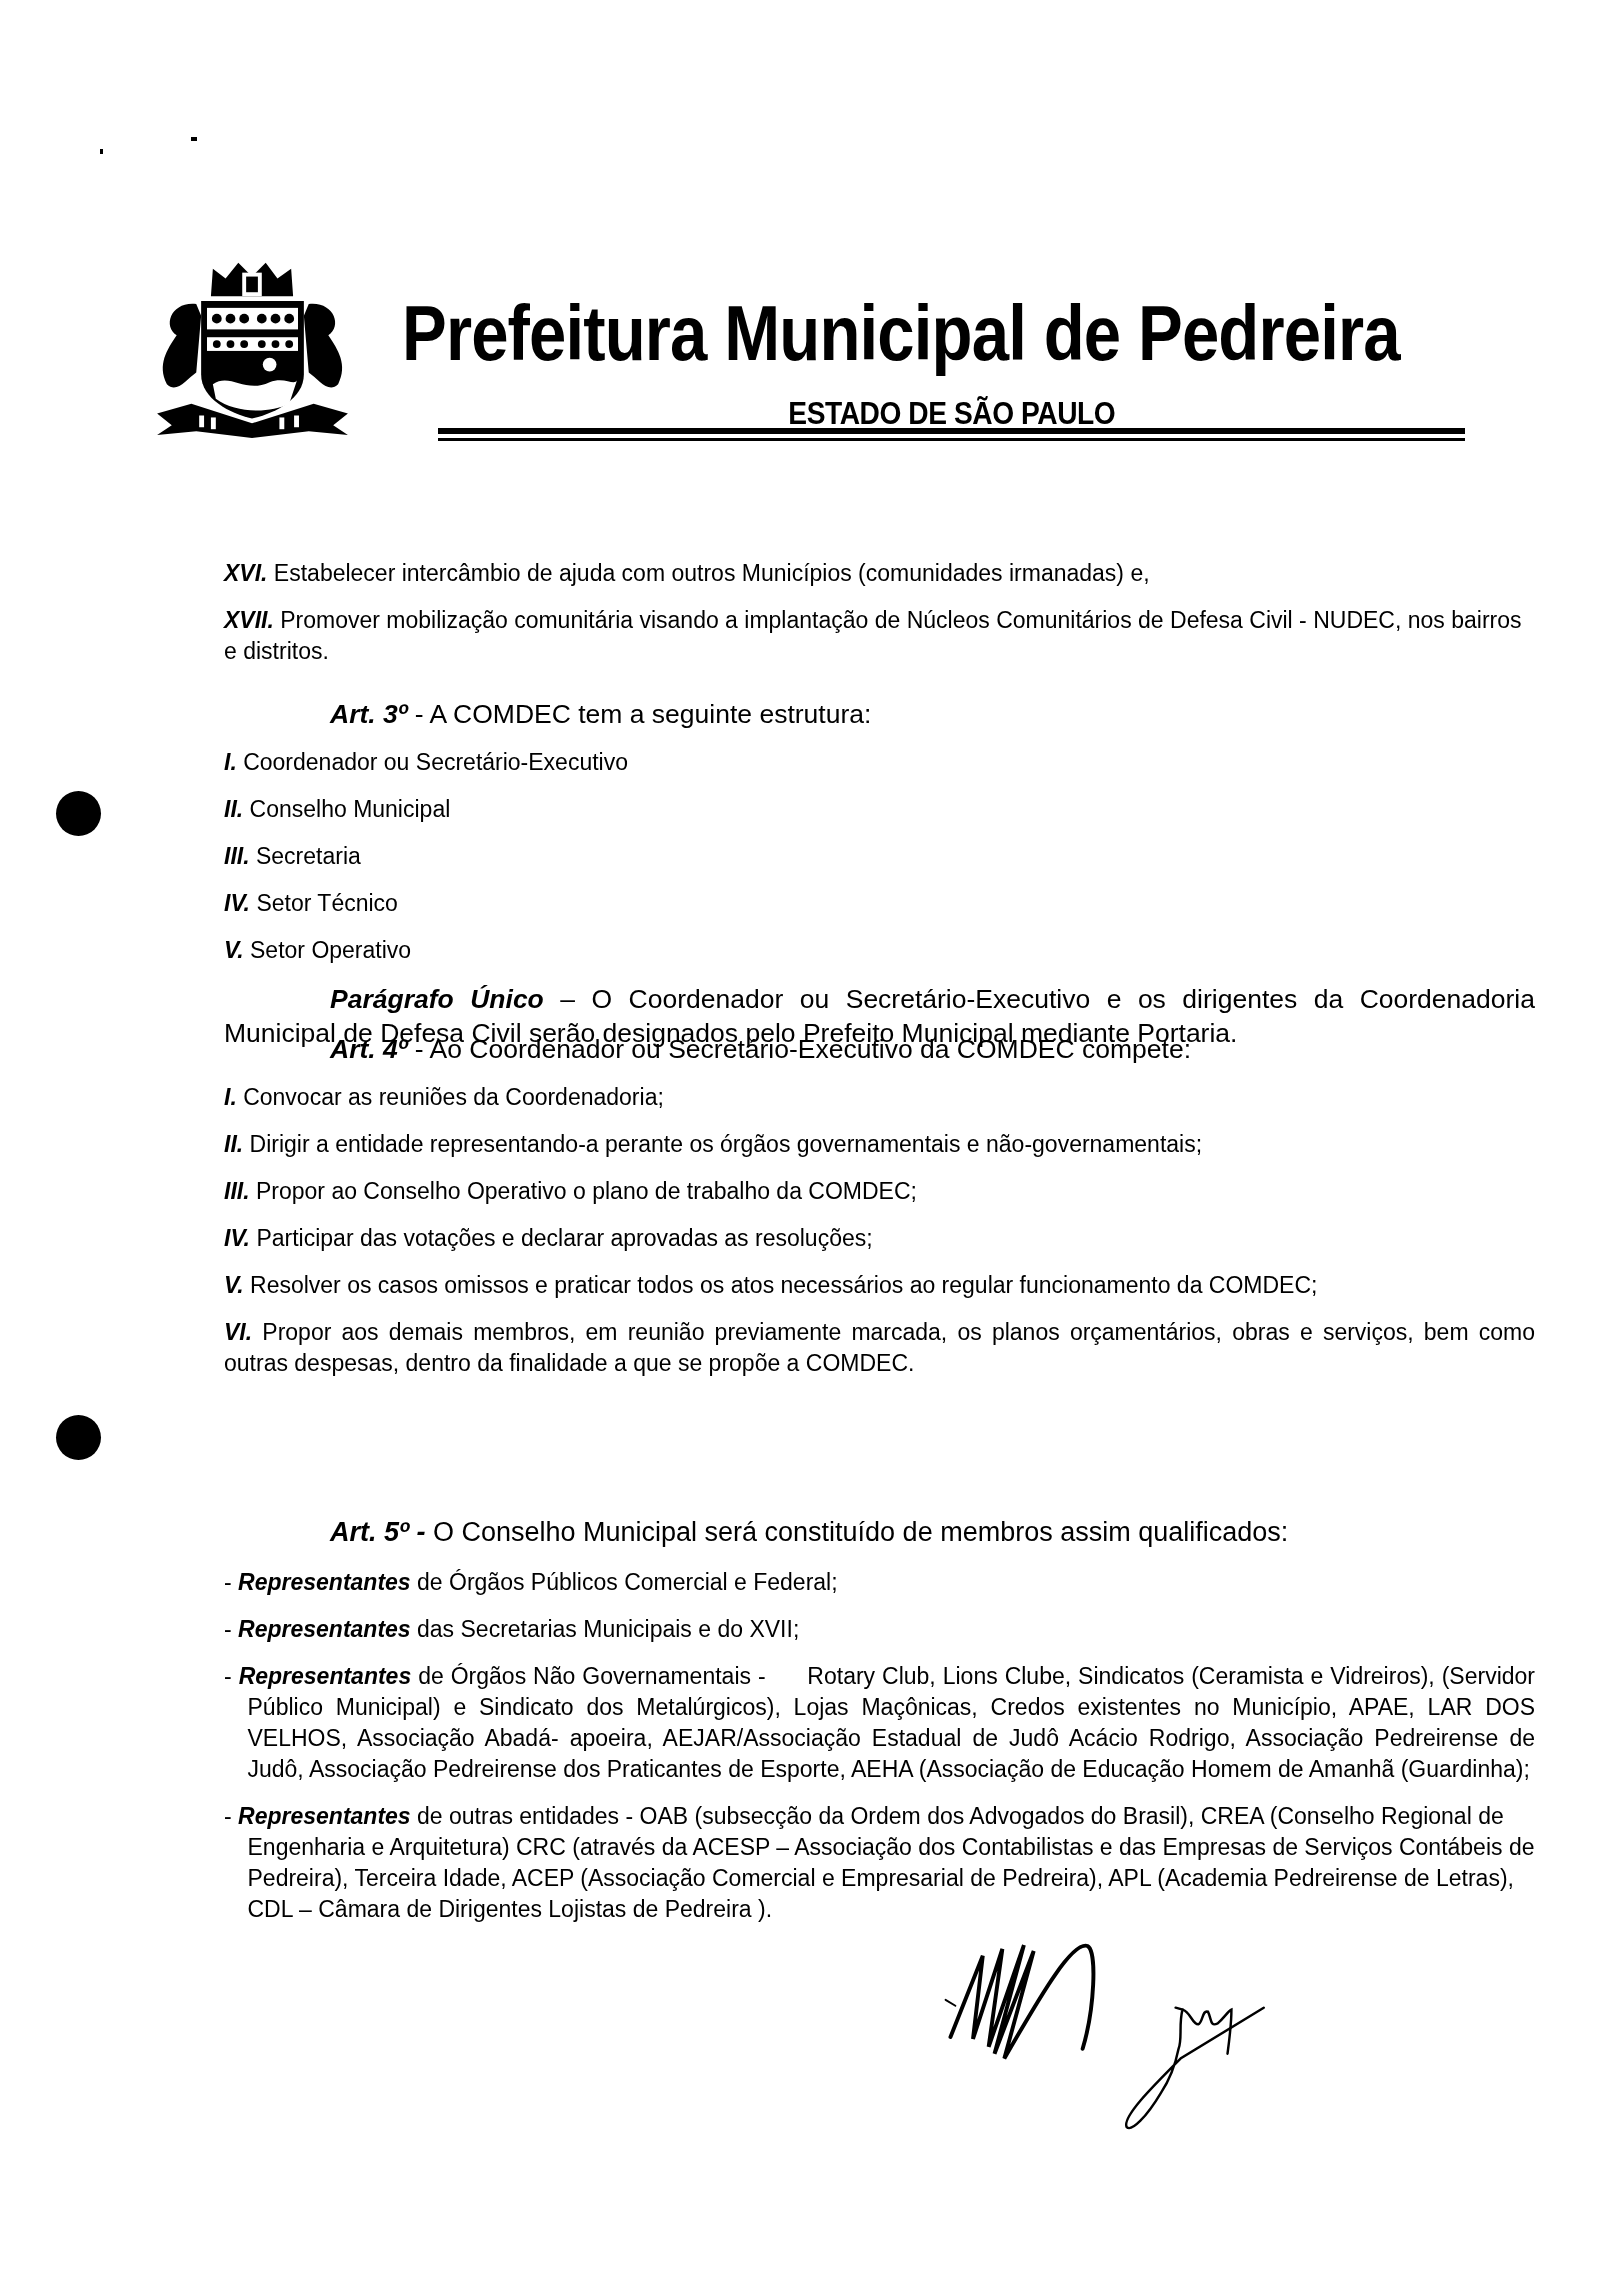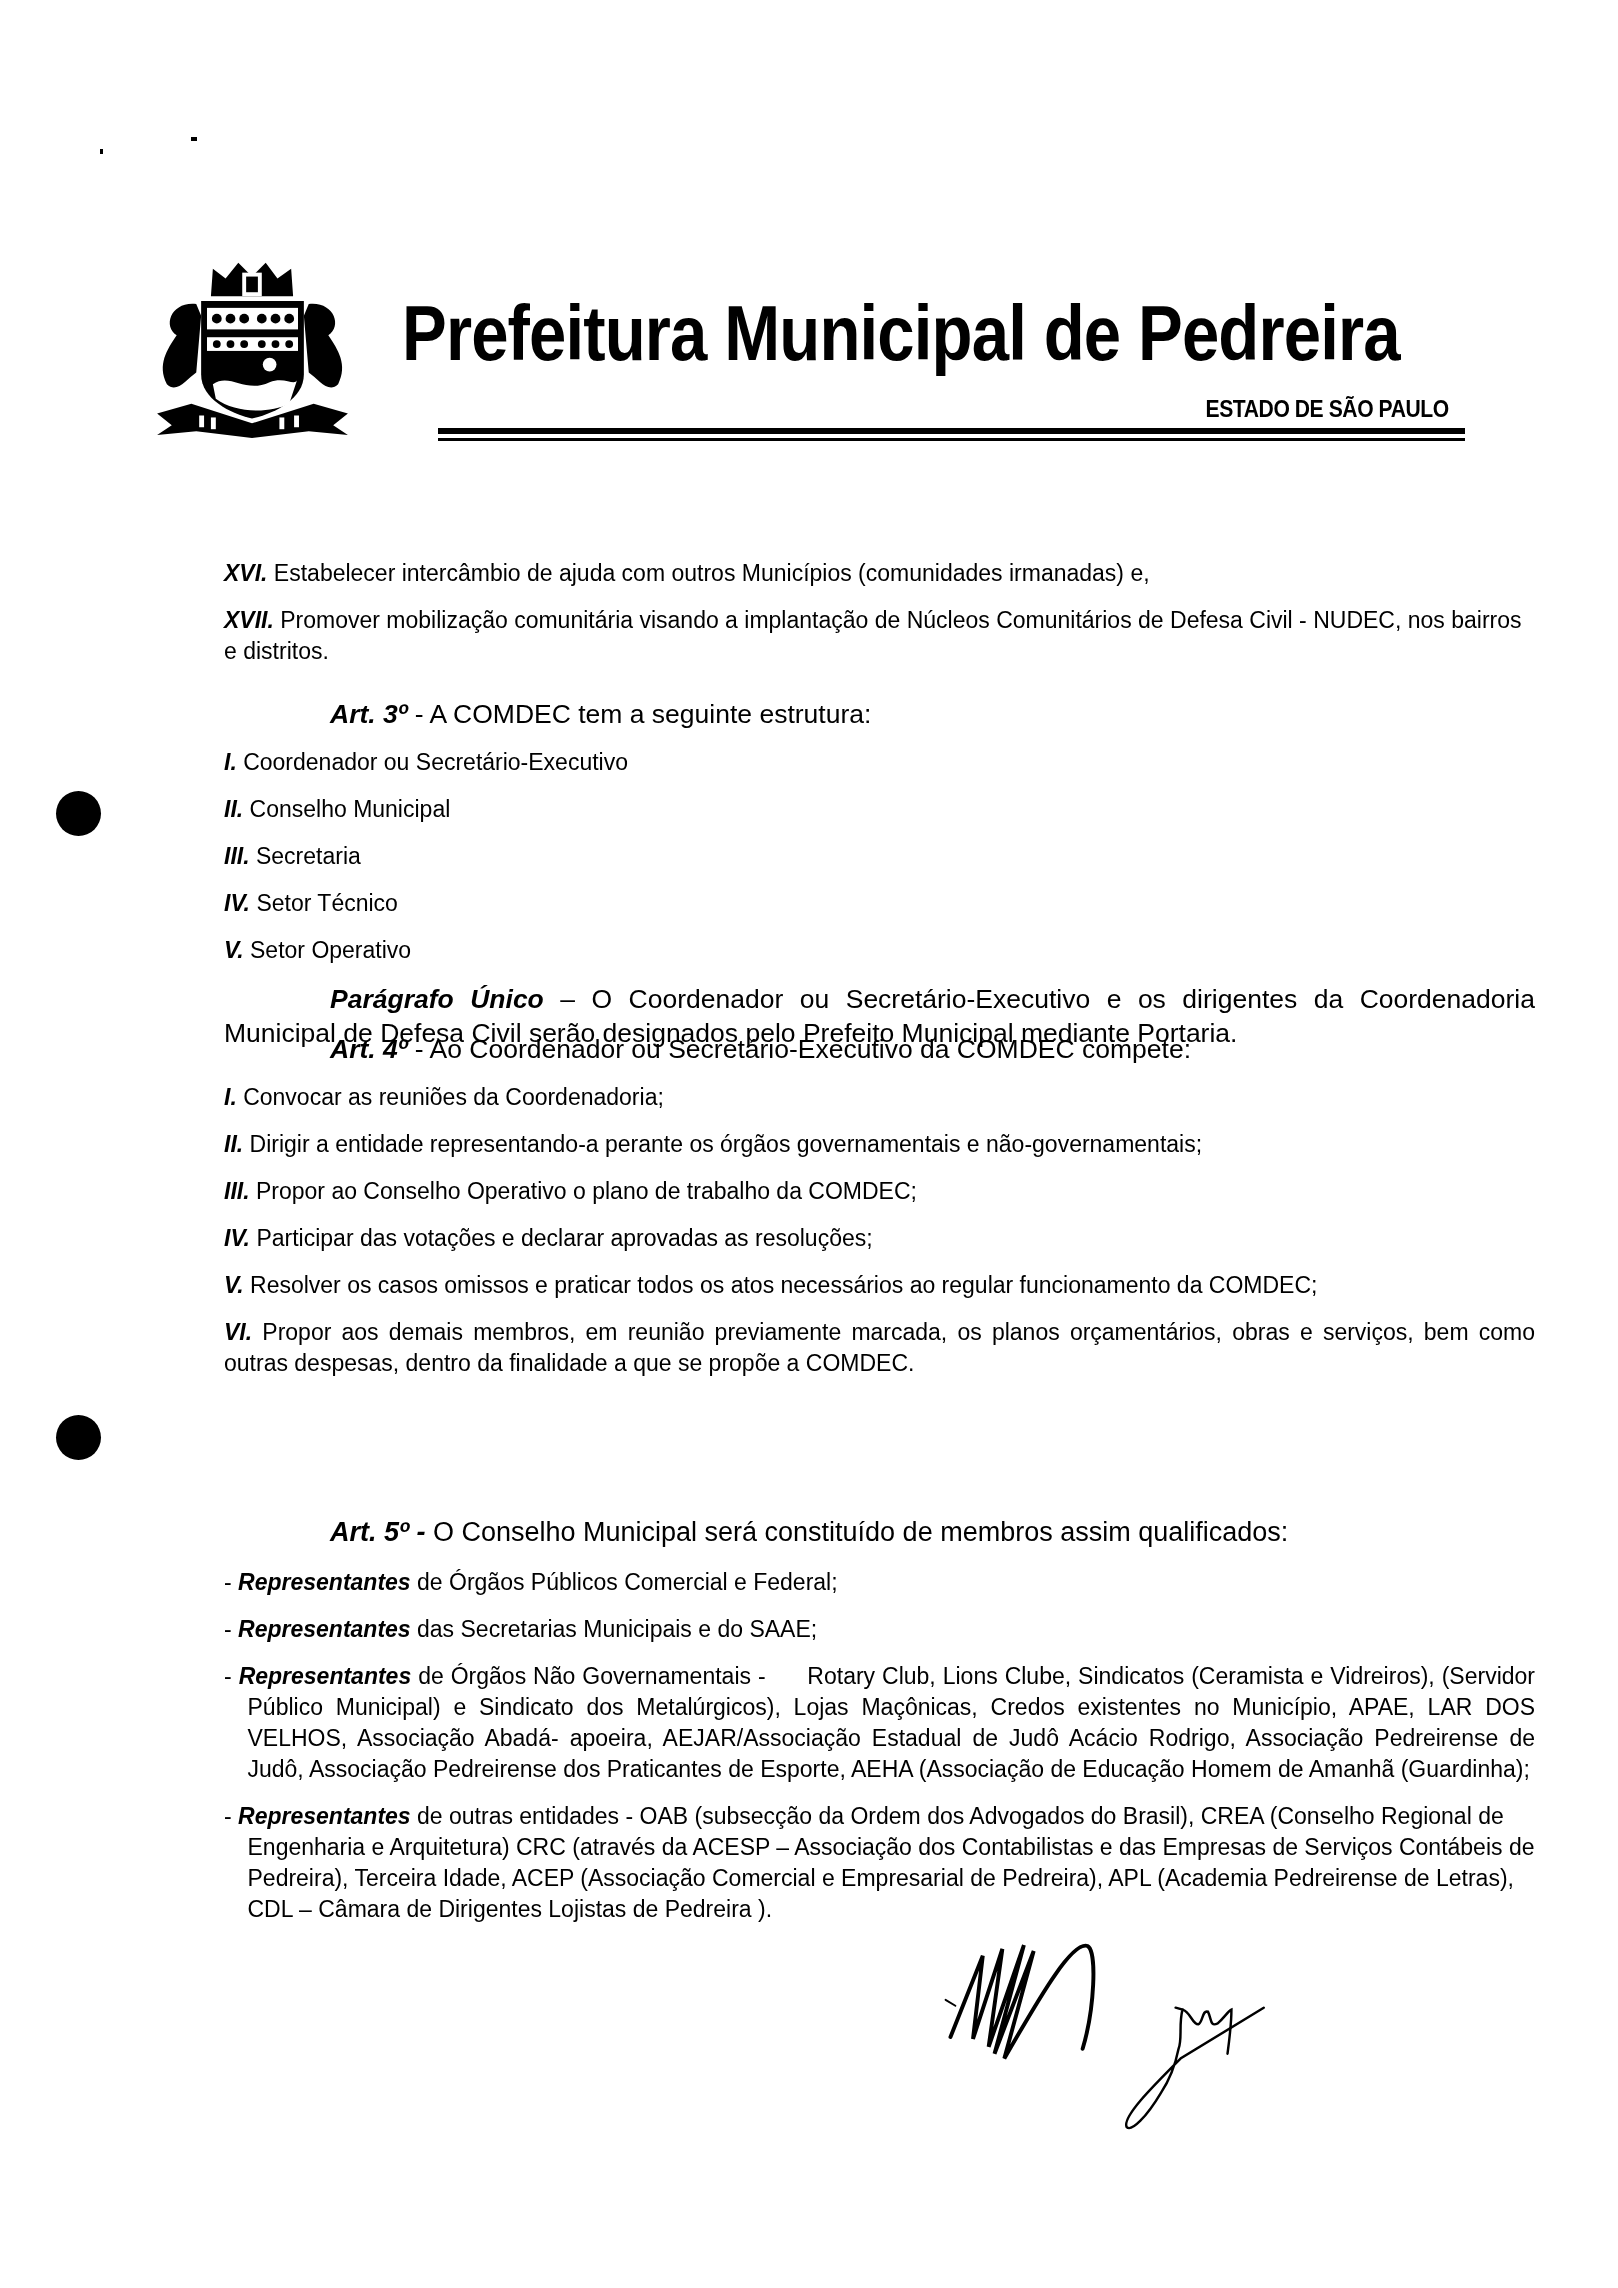--- a/index.html
+++ b/index.html
@@ -8,22 +8,22 @@
 
   .speck { position: absolute; background: #000; }
   .punch-hole { position: absolute; width: 45px; height: 45px; border-radius: 50%; background: #000; }
 
   
   .crest { position: absolute; left: 152px; top: 257px; width: 201px; height: 181px; }
   .brand-title { position: absolute; left: 402px; top: 294px; width: 1078px;
                  font-family: "Liberation Sans", sans-serif; font-weight: bold;
                  font-size: 78px; line-height: 1; letter-spacing: -1px;
                  transform: scaleX(0.86); transform-origin: left top; white-space: nowrap; }
-  .brand-subtitle { position: absolute; left: 438px; top: 397px; width: 1027px; text-align: right;
-                 font-weight: bold; font-size: 24px; line-height: 1;
+  .brand-subtitle { position: absolute; left: 438px; top: 397px; width: 1027px; text-align: center;
+                 font-weight: bold; font-size: 32px; line-height: 1;
                  letter-spacing: -0.5px; }
   .brand-subtitle span { display: inline-block; transform: scaleX(0.88); }
   .rule-thick { position: absolute; left: 438px; top: 428px; width: 1027px; height: 5.9px; background: #000; }
   .rule-thin  { position: absolute; left: 438px; top: 438px; width: 1027px; height: 2.9px; background: #000; }
 
   
   .doc { position: absolute; left: 208px; width: 1343px; }
   .p { font-size: 23px; line-height: 31px; margin: 16px; }
   .lg { font-size: 26.5px; line-height: 34px; }
   .just { text-align: justify; }
@@ -112,21 +112,21 @@
   <p class="p"><span class="rn">II.</span><span> Dirigir a entidade representando-a perante os órgãos governamentais e não-governamentais;</span></p>
   <p class="p"><span class="rn">III.</span><span> Propor ao Conselho Operativo o plano de trabalho da COMDEC;</span></p>
   <p class="p"><span class="rn">IV.</span><span> Participar das votações e declarar aprovadas as resoluções;</span></p>
   <p class="p"><span class="rn">V.</span><span> Resolver os casos omissos e praticar todos os atos necessários ao regular funcionamento da COMDEC;</span></p>
   <p class="p just"><span class="rn">VI.</span><span> Propor aos demais membros, em reunião previamente marcada, os planos orçamentários, obras e serviços, bem como outras despesas, dentro da finalidade a que se propõe a COMDEC.</span></p>
 </div>
 
 <div class="doc" style="top:1498px;">
   <p class="p lg art-head" style="font-size:27px;line-height:37px;margin-bottom:11.8px;"><span class="b">Art. 5º -</span><span> O Conselho Municipal será constituído de membros assim qualificados:</span></p>
   <p class="p dash-item">- <span class="bi">Representantes</span><span> de Órgãos Públicos Comercial e Federal;</span></p>
-  <p class="p dash-item">- <span class="bi">Representantes</span><span> das Secretarias Municipais e do SAAE;</span></p>
+  <p class="p dash-item">- <span class="bi">Representantes</span><span> das Secretarias Municipais e do XVII;</span></p>
   <p class="p dash-item" style="white-space:pre-wrap;">- <span class="b">Representantes</span><span> de Órgãos Não Governamentais -      Rotary Club, Lions Clube, Sindicatos (Ceramista e Vidreiros), (Servidor Público Municipal) e Sindicato dos Metalúrgicos), Lojas Maçônicas, Credos existentes no Município, APAE, LAR DOS VELHOS, Associação Abadá- apoeira, AEJAR/Associação Estadual de Judô Acácio Rodrigo, Associação Pedreirense de Judô, Associação Pedreirense dos Praticantes de Esporte, AEHA (Associação de Educação Homem de Amanhã (Guardinha);</span></p>
   <p class="p dash-item" style="text-align:left;">- <span class="bi">Representantes</span><span> de outras entidades  - OAB (subsecção da Ordem dos Advogados do Brasil), CREA (Conselho Regional de Engenharia e Arquitetura)  CRC (através da ACESP – Associação dos Contabilistas e das Empresas de Serviços Contábeis de Pedreira), Terceira Idade, ACEP (Associação Comercial e Empresarial de Pedreira), APL (Academia Pedreirense de Letras), CDL – Câmara de Dirigentes Lojistas de Pedreira ).</span></p>
 </div>
 
 <svg class="signature" viewBox="0 0 380 220" fill="none" stroke="#000" stroke-linecap="round">
   <path d="M25 108 L58 25 L48 110 L78 18 L64 118 L100 14 L70 125 L110 20 L80 130 C120 60 150 10 165 15 C175 20 172 80 160 120" stroke-width="4"></path>
   <path d="M20 70 L30 76" stroke-width="2"></path>
   <path d="M255 78 L262 80 C258 95 262 110 258 120 C255 135 250 150 240 165 C225 190 210 205 205 200 C200 190 230 160 260 130 L345 78" stroke-width="2.5"></path>
   <path d="M262 80 C270 82 272 95 278 95 C283 93 282 80 288 82 C292 90 290 98 298 94 C305 88 308 82 312 80 C312 95 310 110 308 125" stroke-width="2.5"></path>
 </svg>

